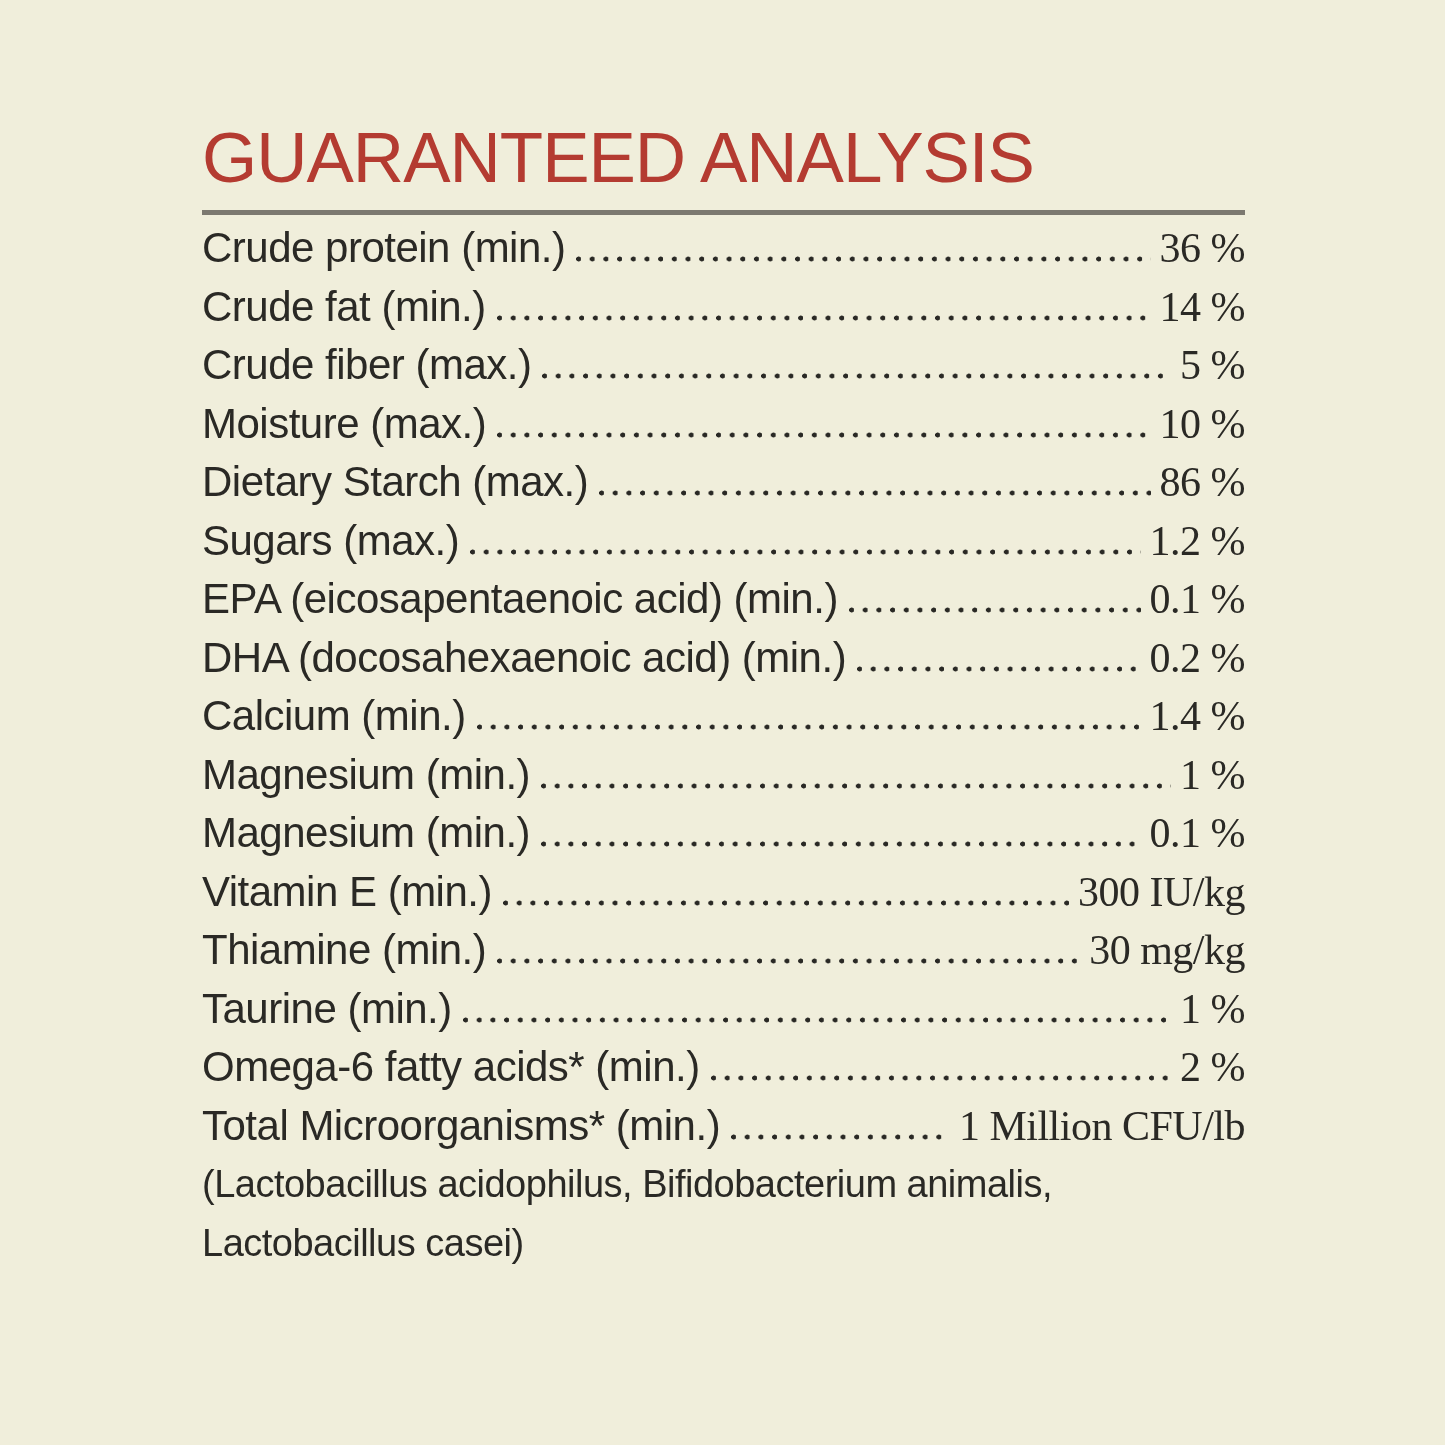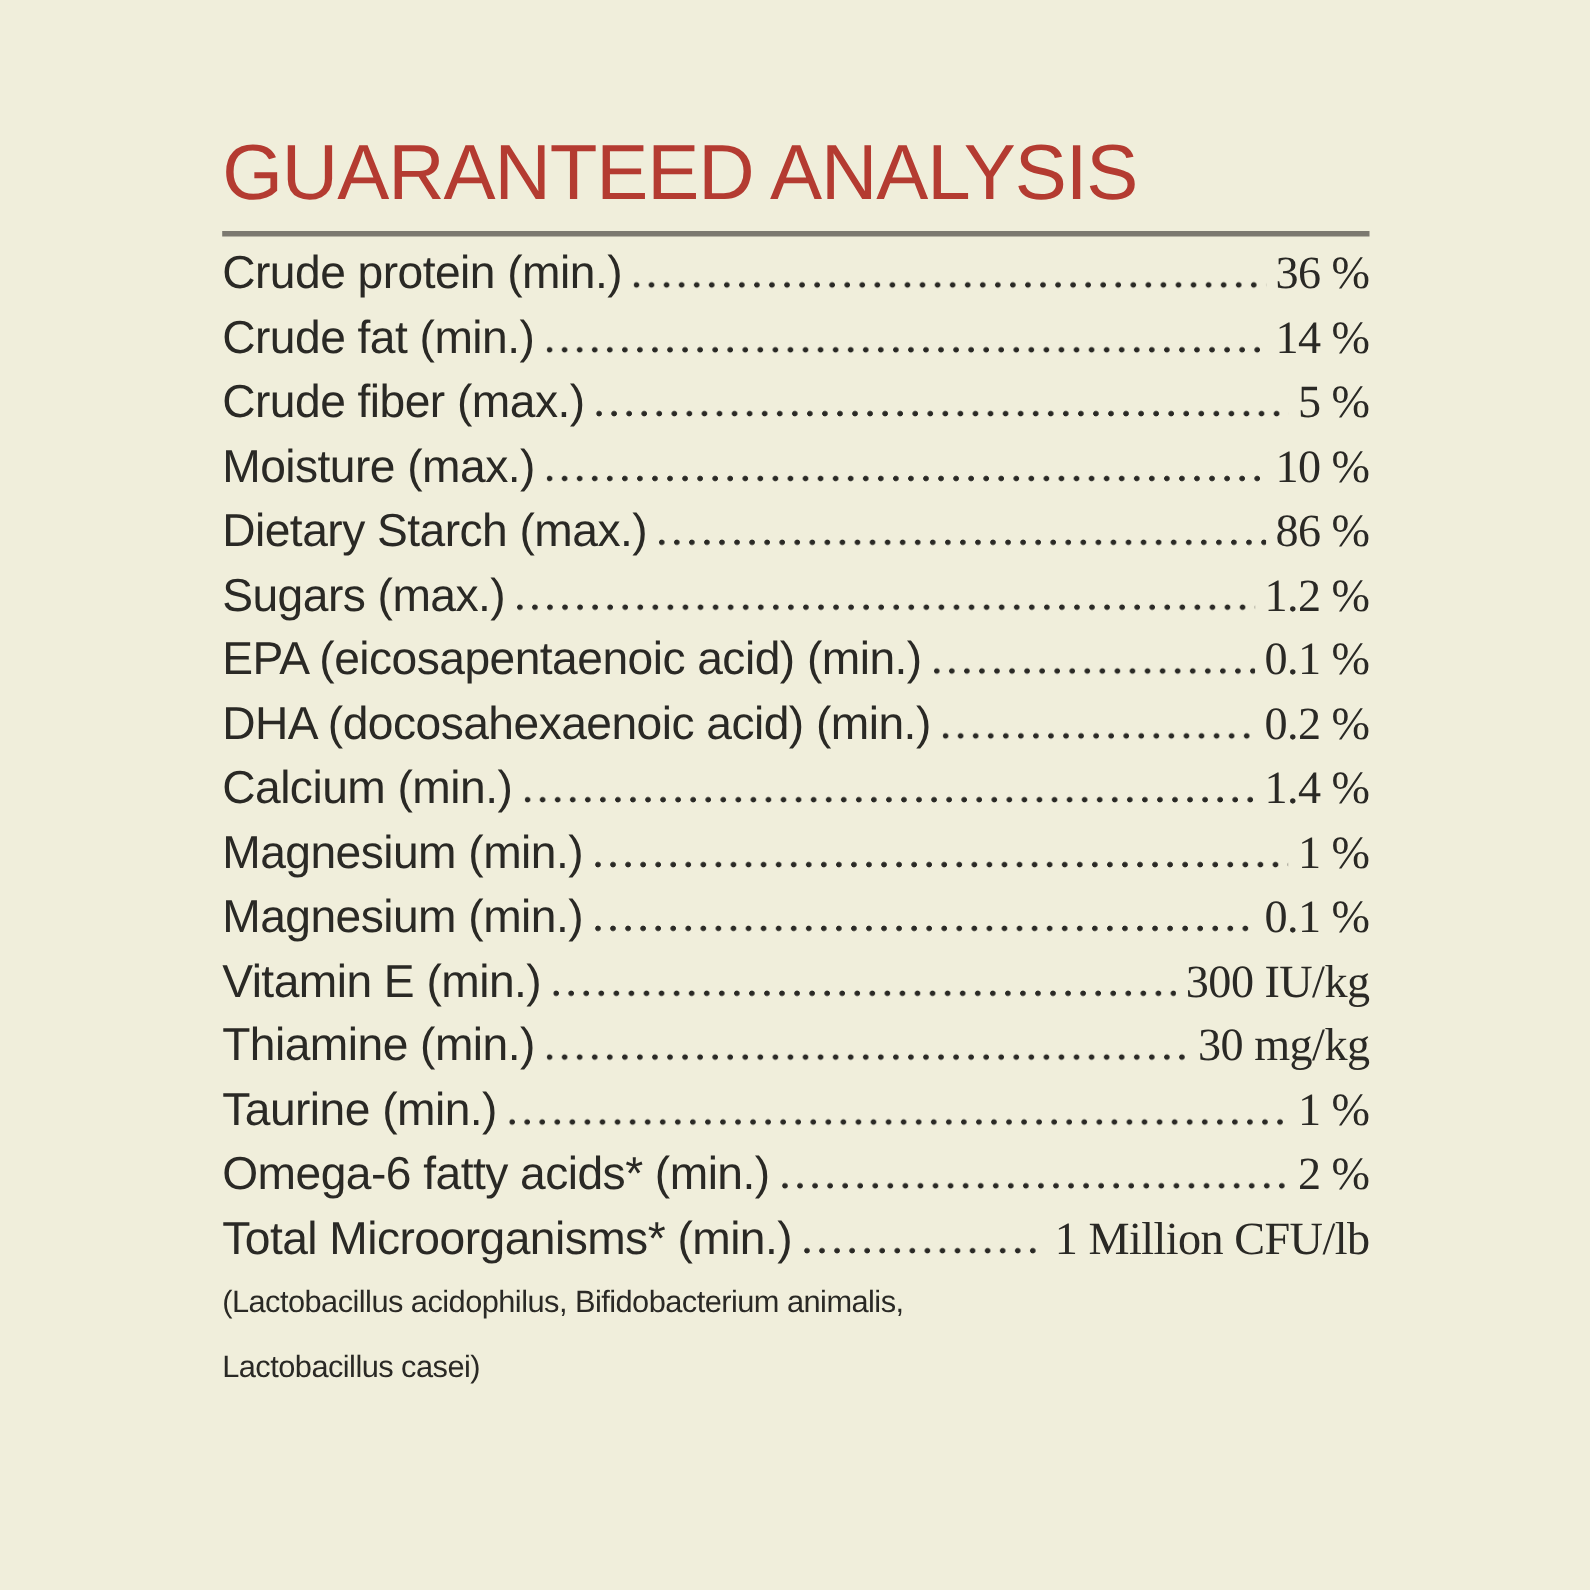--- a/index.html
+++ b/index.html
@@ -51,21 +51,21 @@
     flex:1 1 auto;
     min-width:14px;
     height:6px;
     margin:0 9px 0 11px;
     background-image:radial-gradient(circle at 2.6px 3px, var(--ink) 2.2px, transparent 2.8px);
     background-size:13.7px 6px;
     background-repeat:repeat-x;
     background-position:left bottom;
   }
   .footnote-line{
-    font-size:28px;
+    font-size:38px;
     letter-spacing:-0.5px;
     line-height:58.5px;
     white-space:pre;
   }
 </style>
 </head>
 <body>
 
 <div class="panel">
   <h1 class="title">GUARANTEED ANALYSIS</h1>

